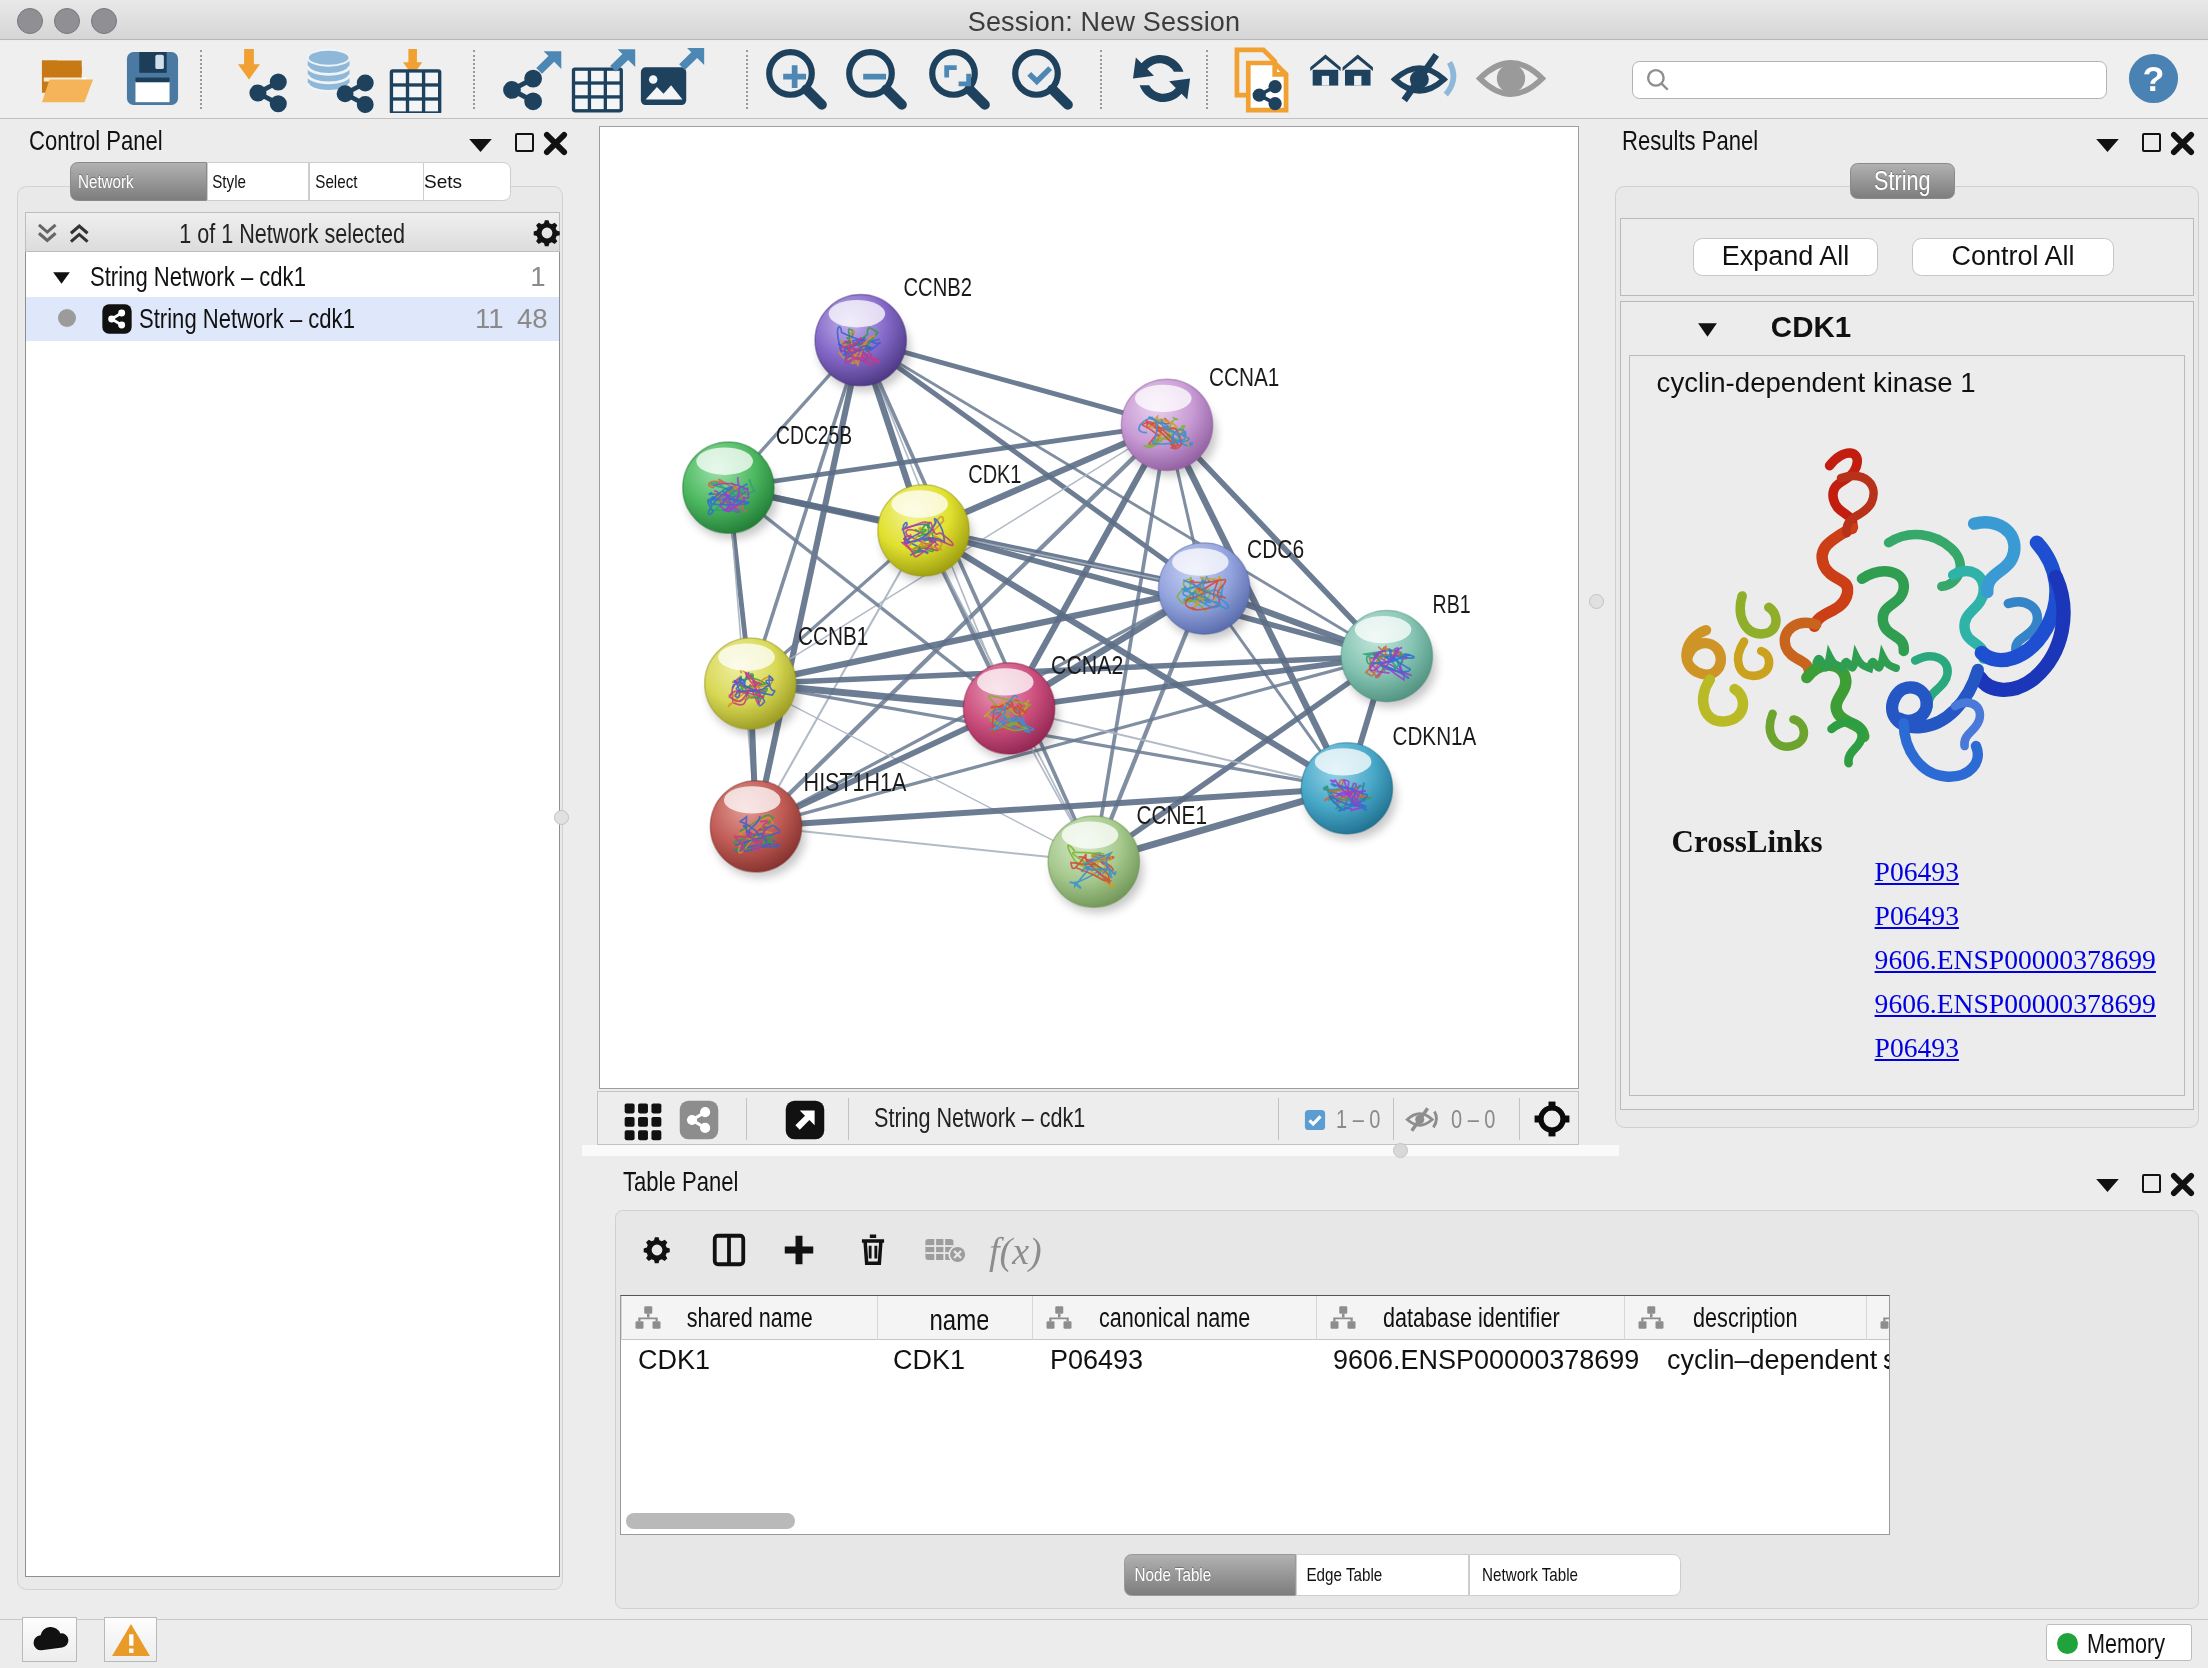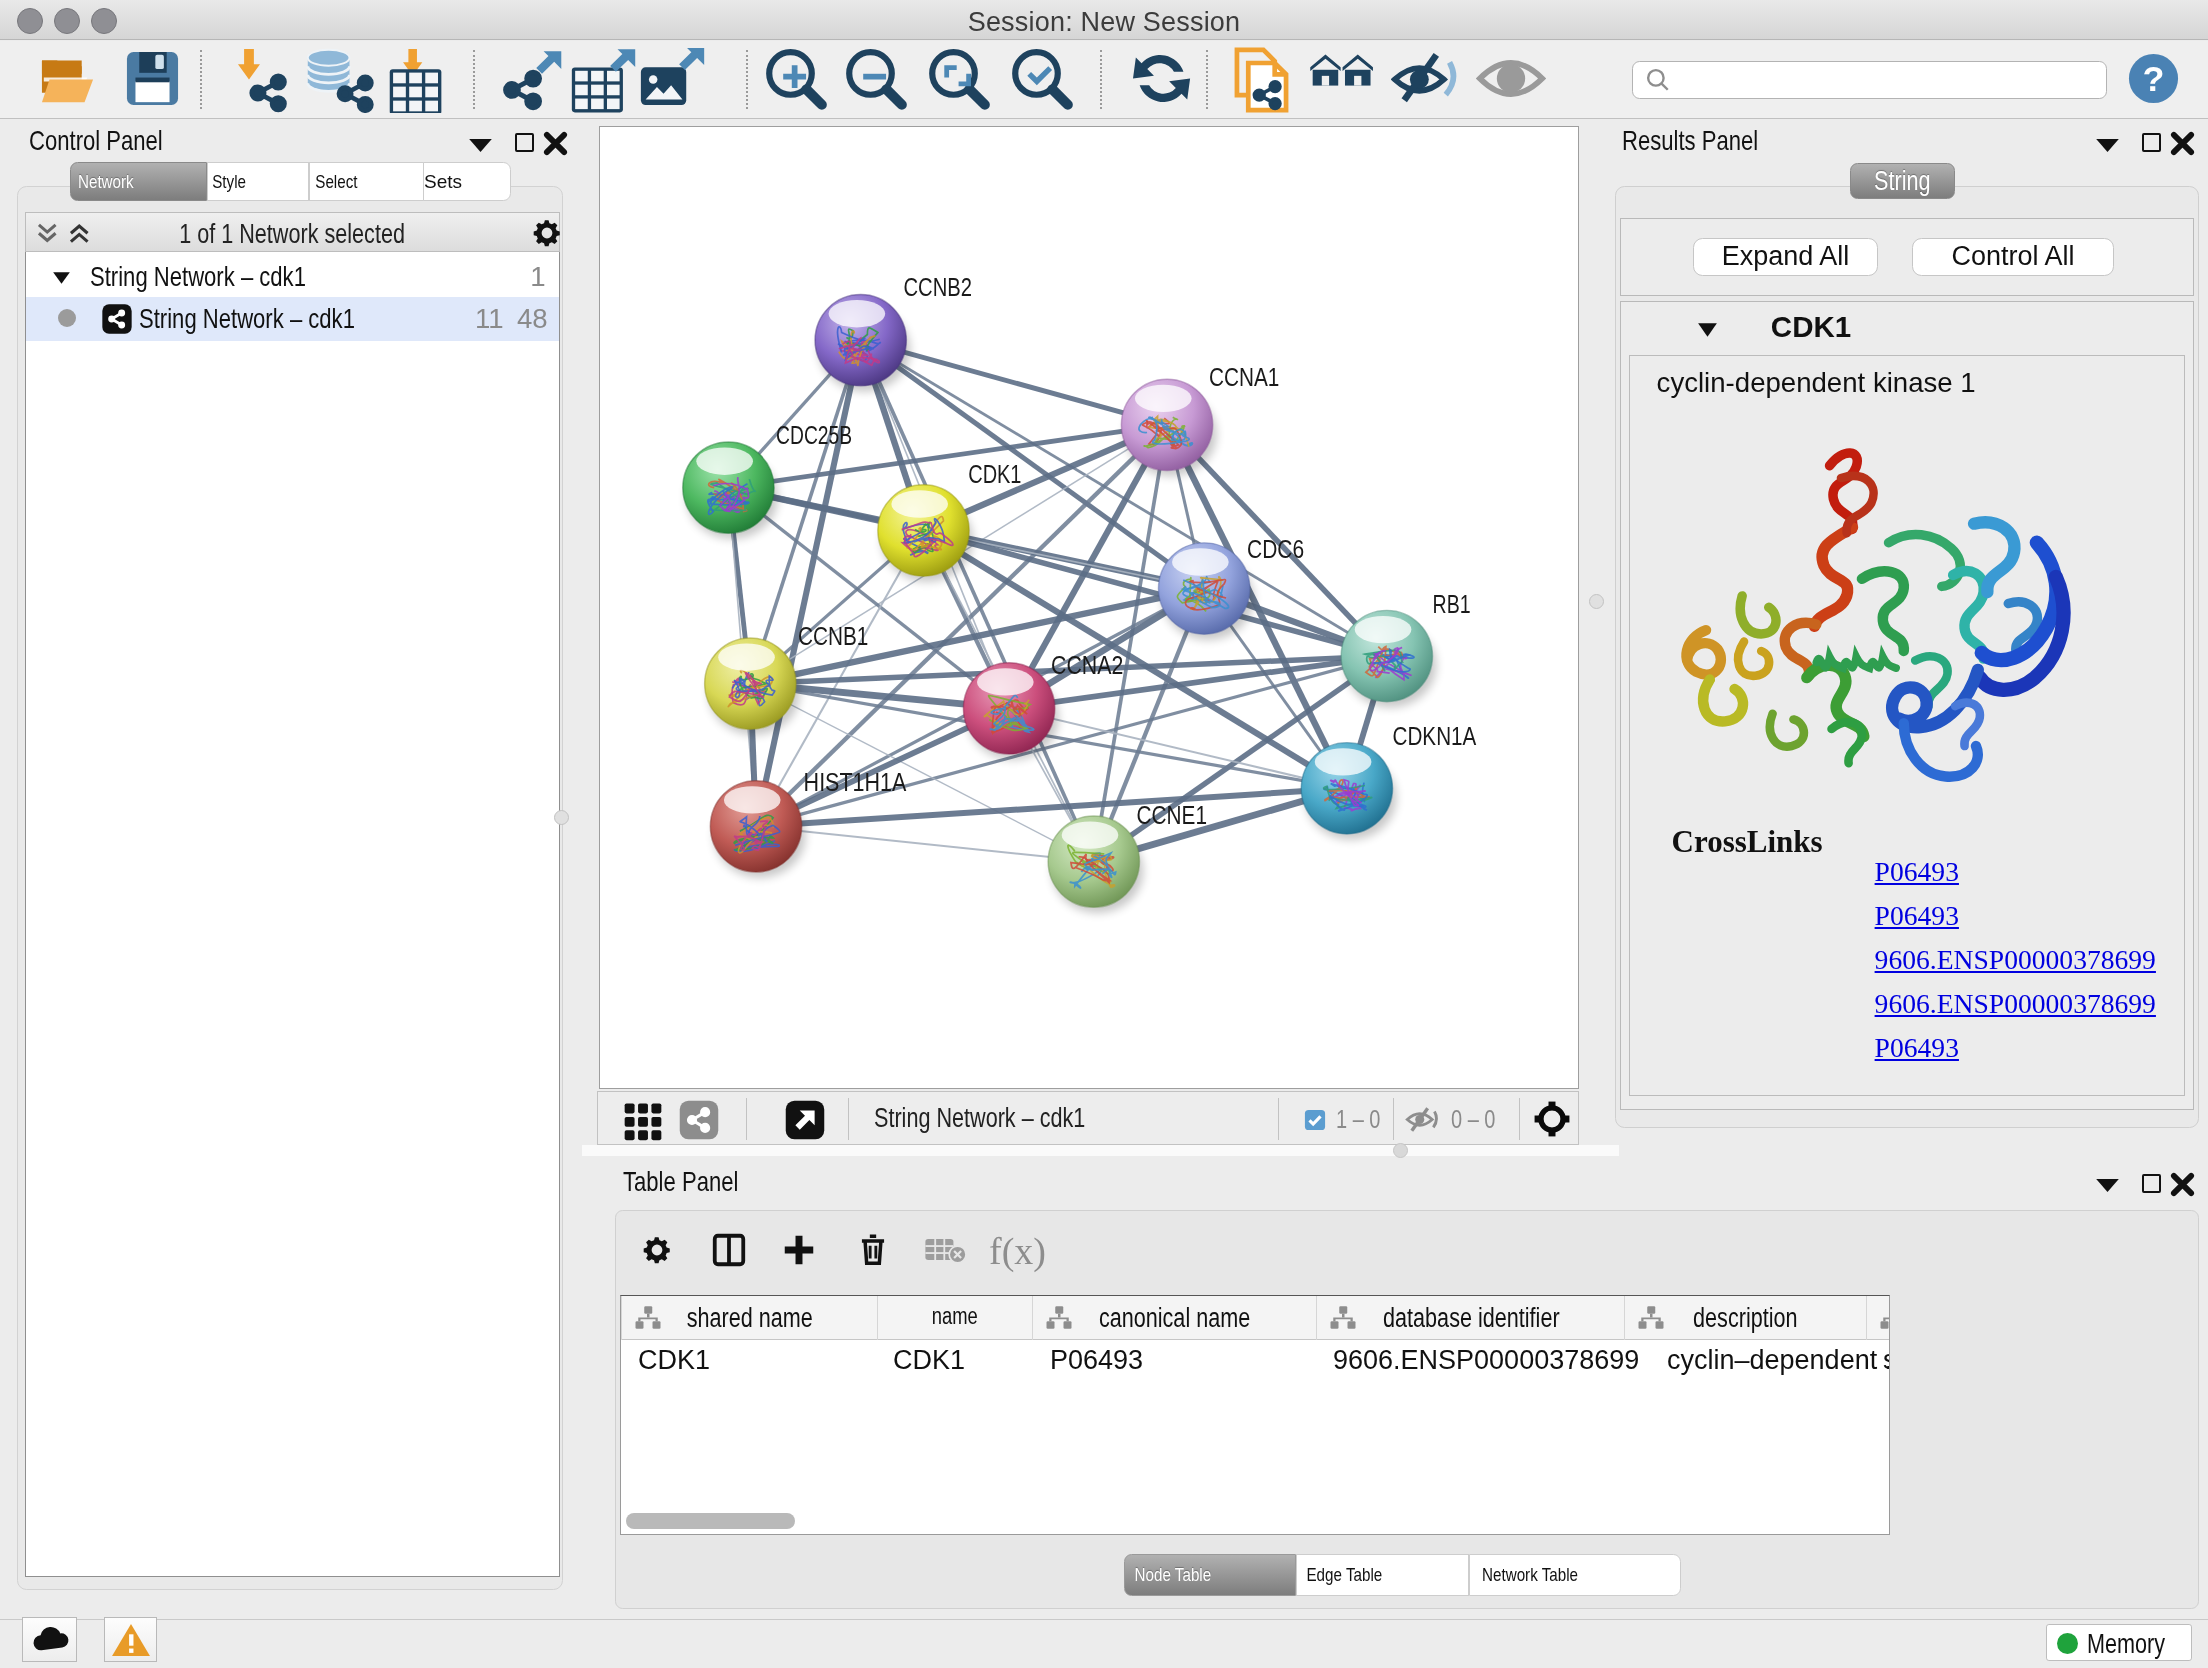--- a/index.html
+++ b/index.html
@@ -638,37 +638,37 @@
     <rect x="1" y="2" width="20" height="15" rx="2" fill="#9d9d9d"></rect>
     <g stroke="#e7e7e7" stroke-width="1.3">
       <line x1="1" y1="7" x2="21" y2="7"></line>
       <line x1="1" y1="12" x2="21" y2="12"></line>
       <line x1="8" y1="2" x2="8" y2="17"></line>
       <line x1="14.5" y1="2" x2="14.5" y2="17"></line>
     </g>
     <circle cx="24" cy="13" r="6" fill="#9d9d9d" stroke="#e7e7e7" stroke-width="1.2"></circle>
     <path d="M21.5 10.5 l5 5 M26.5 10.5 l-5 5" stroke="#e7e7e7" stroke-width="1.6"></path>
   </svg>
-<div class="abs serif" style="left:989px;top:1229px;font-size:38px;color:#8d8d8d">f(x)</div>
+<div class="abs serif" style="left:989px;top:1229px;font-size:38px;font-style:italic;color:#8d8d8d">f(x)</div>
 
 <div class="abs" style="left:620px;top:1295px;width:1270px;height:240px;background:#fff;border:1px solid #9a9a9a;border-top:1.9px solid #555;overflow:hidden">
  <div style="position:absolute;left:0;top:0;width:100%;height:44px;background:#f4f4f4;border-bottom:1px solid #c6c6c6"></div>
     <div style="position:absolute;left:0px;top:0;width:256px;height:44px;border-left:1px solid #d6d6d6">
       <svg width="30" height="30" style="position:absolute;left:11.4px;top:6.7px" viewBox="0 0 24 24">
         <g fill="#8d8d8d">
           <rect x="9" y="2.5" width="6.4" height="6" rx="1"></rect>
           <rect x="2" y="14.5" width="6.4" height="6" rx="1"></rect>
           <rect x="15.6" y="14.5" width="6.4" height="6" rx="1"></rect>
           <path d="M11.2 8.5 h2 v3.2 h-2z M4.2 14.5 h1.8 v-1.6 h12 v1.6 h1.8 v-3 h-15.6z"></path>
         </g>
       </svg>
       <div style="position:absolute;left:44px;right:44px;top:6.7px;font-size:27px;color:#111;text-align:center;white-space:nowrap;overflow:hidden"><span class="txc">shared name</span></div>
     </div>
     <div style="position:absolute;left:256px;top:0;width:155px;height:44px;border-left:1px solid #d6d6d6">
-      <div style="position:absolute;left:44px;right:44px;top:6.7px;font-size:23px;color:#111;text-align:center;white-space:nowrap;overflow:hidden"><span class="txc">name</span></div>
+      <div style="position:absolute;left:44px;right:44px;top:6.7px;font-size:30px;color:#111;text-align:center;white-space:nowrap;overflow:hidden"><span class="txc">name</span></div>
     </div>
     <div style="position:absolute;left:411px;top:0;width:284px;height:44px;border-left:1px solid #d6d6d6">
       <svg width="30" height="30" style="position:absolute;left:11.4px;top:6.7px" viewBox="0 0 24 24">
         <g fill="#8d8d8d">
           <rect x="9" y="2.5" width="6.4" height="6" rx="1"></rect>
           <rect x="2" y="14.5" width="6.4" height="6" rx="1"></rect>
           <rect x="15.6" y="14.5" width="6.4" height="6" rx="1"></rect>
           <path d="M11.2 8.5 h2 v3.2 h-2z M4.2 14.5 h1.8 v-1.6 h12 v1.6 h1.8 v-3 h-15.6z"></path>
         </g>
       </svg>

